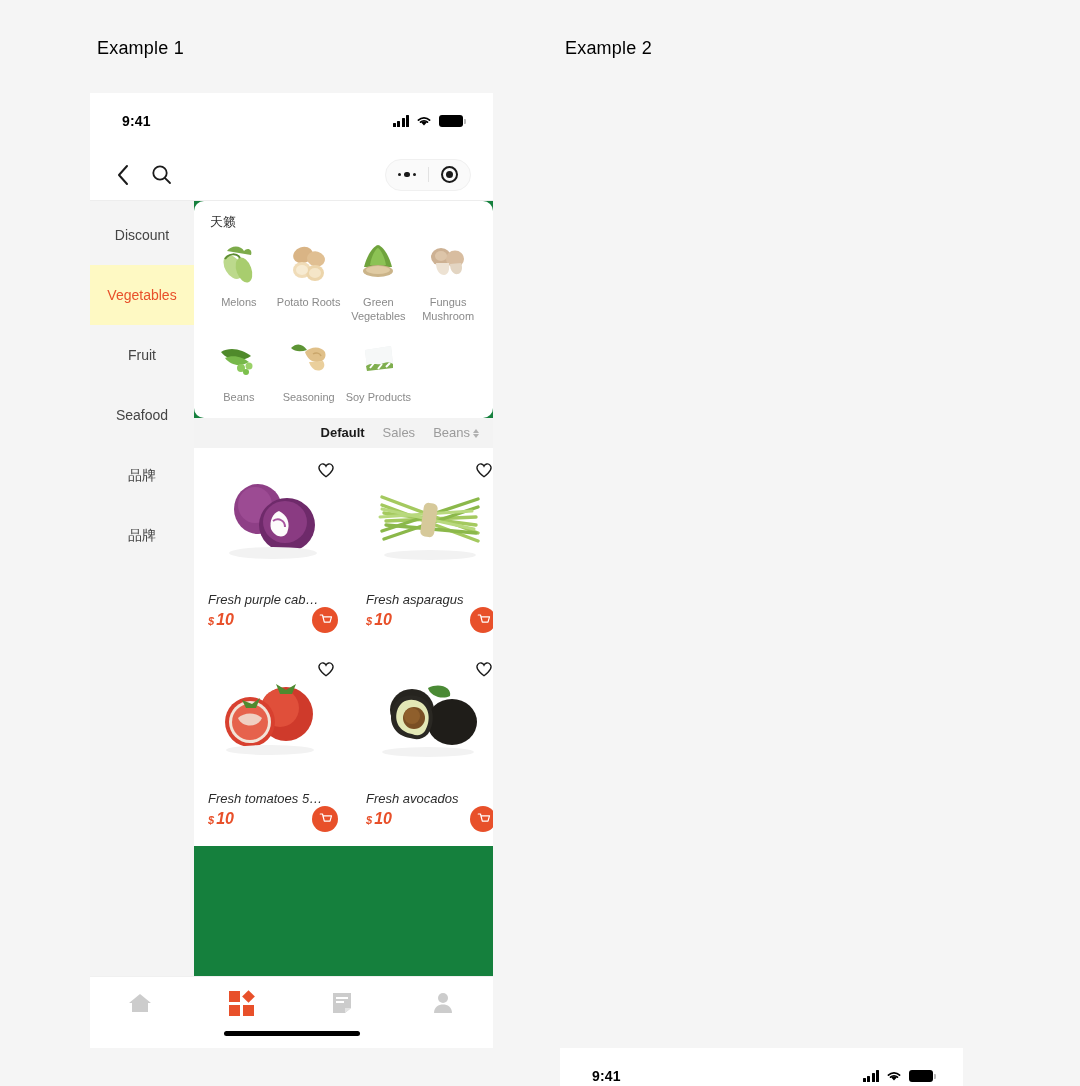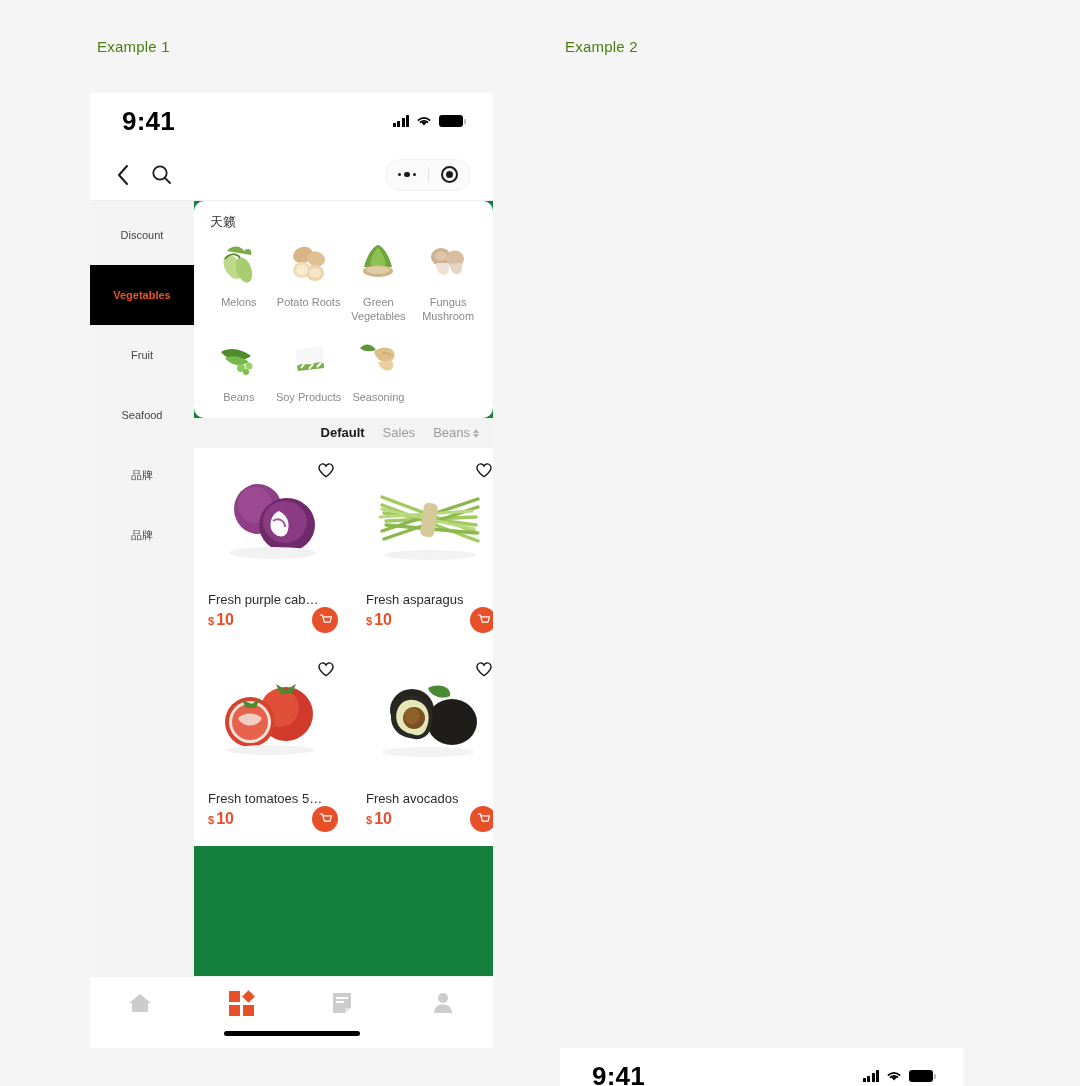--- a/index.html
+++ b/index.html
@@ -5,40 +5,40 @@
   * { box-sizing: border-box; margin: 0; padding: 0; }
   body {
     width: 1080px; height: 1086px;
     background: #f5f5f5;
     font-family: "Liberation Sans", sans-serif;
     overflow: hidden;
     position: relative;
   }
   .example-wrap { position: absolute; }
   .example-label {
-    font-size: 15px;
-    color: #4d7c0f;
+    font-size: 18px;
+    color: #000000;
     letter-spacing: .2px;
   }
   .phone {
     position: relative;
     width: 403px; height: 955px;
     background: #fff;
     overflow: hidden;
   }
 
   
   .statusbar {
     height: 56px;
     display: flex; align-items: center;
     justify-content: space-between;
     padding: 0 30px 0 32px;
     background: #fff;
   }
-  .status-time { font-size: 26px; font-weight: bold; color: #000; letter-spacing: .2px; }
+  .status-time { font-size: 14px; font-weight: bold; color: #000; letter-spacing: .2px; }
   .status-icons { display: flex; align-items: center; gap: 7px; }
   .sig { display: flex; align-items: flex-end; gap: 1.5px; height: 12px; }
   .sig i { width: 3px; background: #000; border-radius: .5px; display: block; }
   .sig i:nth-child(1) { height: 4px; }
   .sig i:nth-child(2) { height: 6.5px; }
   .sig i:nth-child(3) { height: 9px; }
   .sig i:nth-child(4) { height: 12px; }
   .batt {
     width: 24px; height: 12px; border-radius: 3px;
     background: #000; position: relative;
@@ -89,29 +89,29 @@
     width: 104px;
     background: #f4f4f4;
     padding-top: 4px;
     flex-shrink: 0;
     position: relative;
   }
   .side-item {
     min-height: 60px;
     display: flex; align-items: center; justify-content: center;
     text-align: center;
-    font-size: 11px;
+    font-size: 14px;
     color: #444;
     padding: 8px 6px;
     line-height: 1.35;
     position: relative;
   }
   .side-item.active {
-    background: #000000;
-    font-weight: 700;
+    background: #fef9c3;
+    font-weight: 400;
   }
   .side-item.active:before {
     content: ""; position: absolute; left: 0; top: 50%;
     transform: translateY(-50%);
     width: 4px; height: 30px; border-radius: 2px;
   }
   .side-item.prev-of-active { border-bottom-right-radius: 14px; }
   .side-item.next-of-active { border-top-right-radius: 14px; }
   .side-item.prev-of-active, .side-item.next-of-active { background: #f4f4f4; }
 
@@ -154,21 +154,21 @@
     margin-left: 3px; vertical-align: middle;
   }
   .sort-arrows span {
     width: 0; height: 0; border-left: 3.5px solid transparent;
     border-right: 3.5px solid transparent;
   }
   .sort-arrows span.up { border-bottom: 4px solid #b0b0b0; }
   .sort-arrows span.dn { border-top: 4px solid #b0b0b0; }
 
   .prod-grid { display: grid; grid-template-columns: 1fr 1fr; background: #fff; }
-  .prod-card { padding: 10px 14px 14px 14px; position: relative; background: #fff; }
+  .prod-card { padding: 10px 14px 14px 14px; position: relative; background: #fff; font-style: italic; }
   .prod-img-wrap { height: 128px; display: flex; align-items: center; justify-content: center; position: relative; }
   .heart {
     position: absolute; right: 2px; top: 2px;
     width: 20px; height: 20px;
   }
   .prod-name {
     font-size: 13px; color: #2b2b2b; margin-top: 6px;
     white-space: nowrap; overflow: hidden; text-overflow: ellipsis;
   }
   .prod-foot { display: flex; align-items: center; justify-content: space-between; }
@@ -338,39 +338,39 @@
                 <circle cx="36" cy="34" r="3.5" fill="#9ad168"></circle>
                 <circle cx="33" cy="40" r="3" fill="#7cc04c"></circle>
               </svg>
             </div>
             <div class="cat-label">Beans</div>
           </div>
 
           <div class="cat-cell">
             <div class="cat-thumb">
               <svg width="52" height="52" viewBox="0 0 52 52">
+                <path d="M8 16 C14 10 20 12 24 18 C18 20 12 20 8 16Z" fill="#5d9435"></path>
+                <path d="M22 20 C28 14 38 14 42 20 C44 26 40 30 34 30 C28 30 24 26 22 20Z" fill="#e0c089"></path>
+                <path d="M26 30 C28 36 32 40 38 38 C42 36 42 32 40 29Z" fill="#eacf9c"></path>
+                <path d="M30 22 C33 20 37 21 38 24" stroke="#c9a66b" stroke-width="1.5" fill="none"></path>
+              </svg>
+            </div>
+            <div class="cat-label">Seasoning</div>
+          </div>
+
+          <div class="cat-cell">
+            <div class="cat-thumb">
+              <svg width="52" height="52" viewBox="0 0 52 52">
                 <path d="M13 18 L39 14 L41 32 L15 36 Z" fill="#eceff0"></path>
                 <path d="M13 18 L39 14 L41 32 L15 36 Z" fill="#f6f8f8"></path>
                 <path d="M14 34 C20 30 26 34 32 31 C36 29 40 31 41 32 L41 36 L15 39 Z" fill="#7fae4e"></path>
                 <path d="M18 36 L22 31 M26 37 L30 32 M34 35 L38 31" stroke="#fff" stroke-width="2"></path>
               </svg>
             </div>
             <div class="cat-label">Soy Products</div>
-          </div>
-
-          <div class="cat-cell">
-            <div class="cat-thumb">
-              <svg width="52" height="52" viewBox="0 0 52 52">
-                <path d="M8 16 C14 10 20 12 24 18 C18 20 12 20 8 16Z" fill="#5d9435"></path>
-                <path d="M22 20 C28 14 38 14 42 20 C44 26 40 30 34 30 C28 30 24 26 22 20Z" fill="#e0c089"></path>
-                <path d="M26 30 C28 36 32 40 38 38 C42 36 42 32 40 29Z" fill="#eacf9c"></path>
-                <path d="M30 22 C33 20 37 21 38 24" stroke="#c9a66b" stroke-width="1.5" fill="none"></path>
-              </svg>
-            </div>
-            <div class="cat-label">Seasoning</div>
           </div>
 
         </div>
       </div>
 
       <div class="sortbar">
         <span class="sort-opt active">Default</span>
         <span class="sort-opt">Sales</span>
         <span class="sort-opt">
           <span>Beans</span><span class="sort-arrows">

